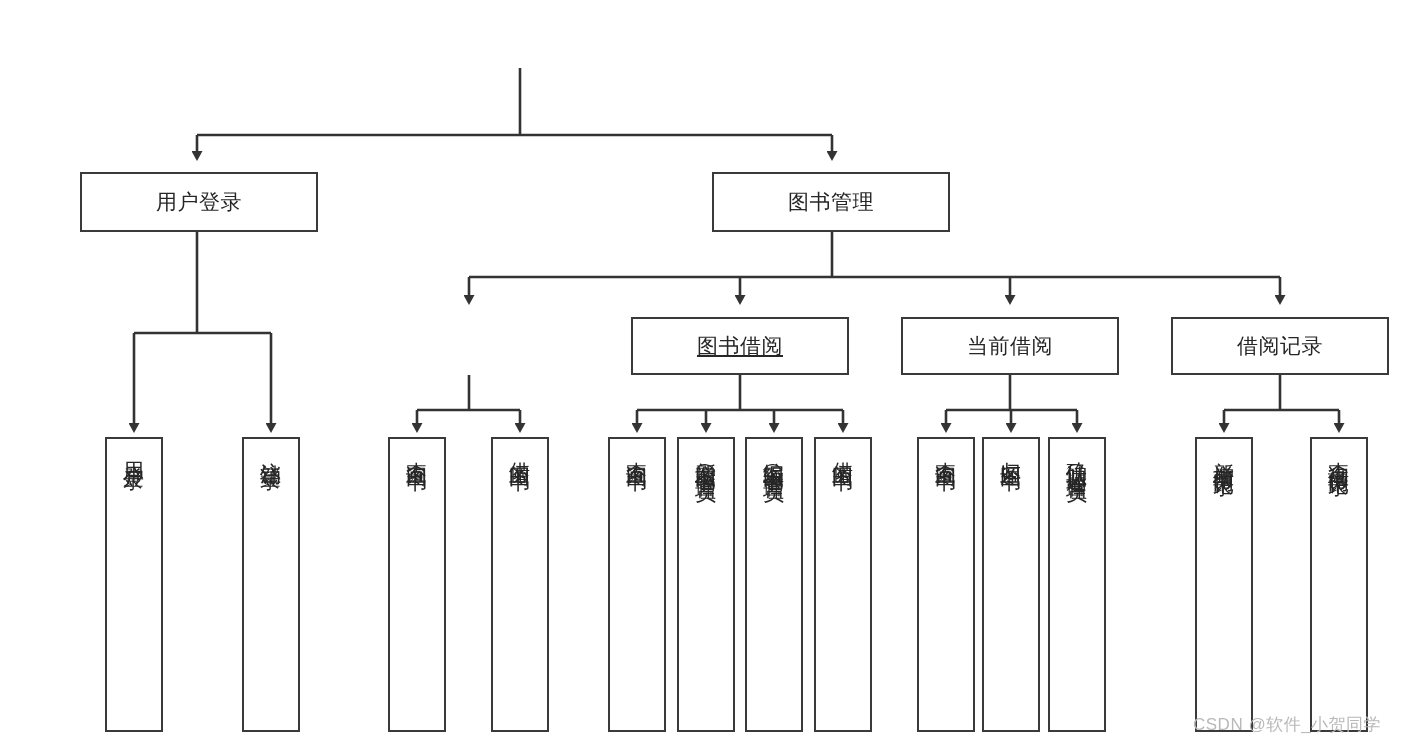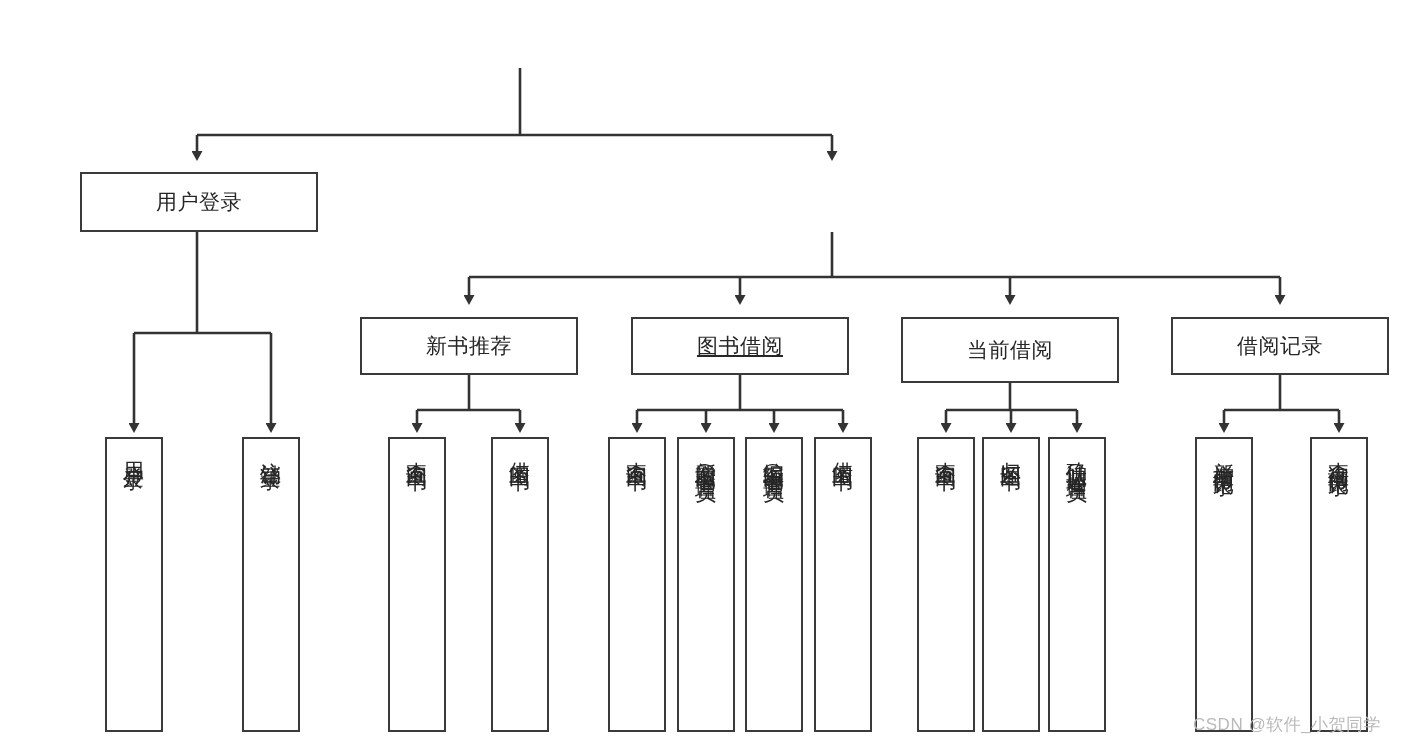--- a/index.html
+++ b/index.html
@@ -118,28 +118,28 @@
       <path d="M1224,410 L1339,410"></path>
       <path d="M1224,410 L1224,424" marker-end="url(#arrow)"></path>
       <path d="M1339,410 L1339,424" marker-end="url(#arrow)"></path>
     </g>
   </svg>
 
 
   <div class="node horizontal" style="left:80px; top:172px; width:238px; height:60px;">
     <span class="label">用户登录</span>
   </div>
+  <div class="node horizontal" style="left:712px; top:172px; width:238px; height:60px;">
+    <span class="label">图书管理</span>
+  </div>
 
-  <div class="node horizontal" style="left:360px; top:317px; width:218px; height:58px;">
-    <span class="label">新书推荐</span>
-  </div>
   <div class="node horizontal" style="left:631px; top:317px; width:218px; height:58px;text-decoration:underline;">
     <span class="label">图书借阅</span>
   </div>
-  <div class="node horizontal" style="left:901px; top:317px; width:218px; height:66px;">
+  <div class="node horizontal" style="left:901px; top:317px; width:218px; height:58px;">
     <span class="label">当前借阅</span>
   </div>
   <div class="node horizontal" style="left:1171px; top:317px; width:218px; height:58px;">
     <span class="label">借阅记录</span>
   </div>
 
   <div class="node vertical" style="left:105px; top:437px; width:58px; height:295px;">
     <span class="label">用户登录</span>
   </div>
   <div class="node vertical" style="left:242px; top:437px; width:58px; height:295px;">

